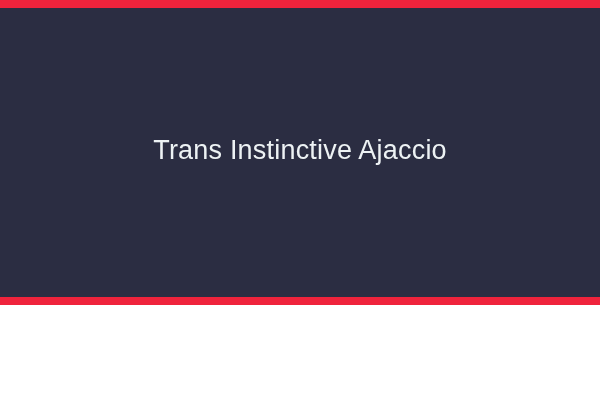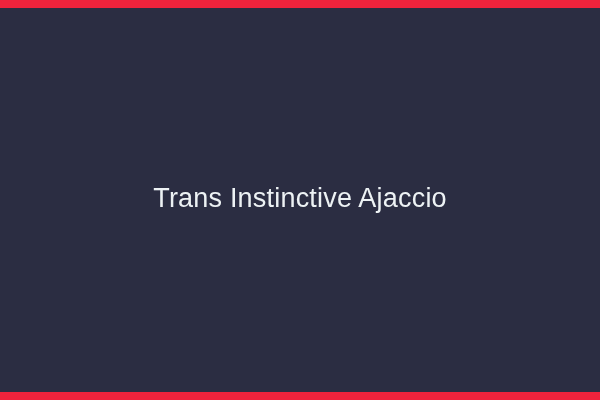--- a/index.html
+++ b/index.html
@@ -11,21 +11,21 @@
     width: 600px;
     height: 400px;
     overflow: hidden;
     font-family: "Liberation Sans", sans-serif;
     background: #ffffff;
   }
 
   #banner {
     position: relative;
     width: 600px;
-    height: 400px;
+    height: 305px;
     box-sizing: border-box;
     background: #2b2d42;
     display: flex;
     align-items: center;
     justify-content: center;
     overflow: hidden;
   }
 
   .accent-bar {
     position: absolute;

